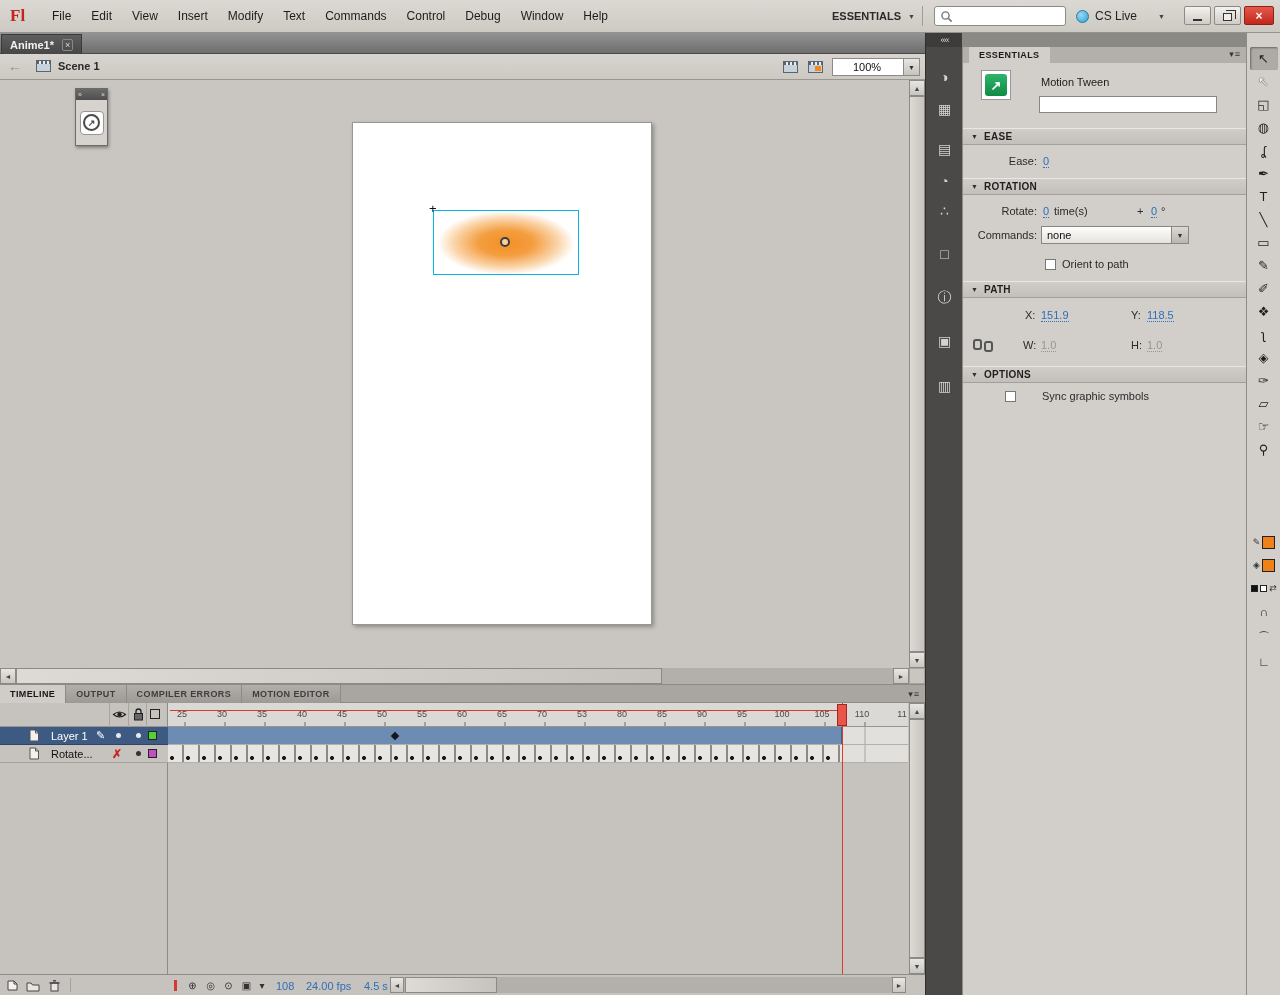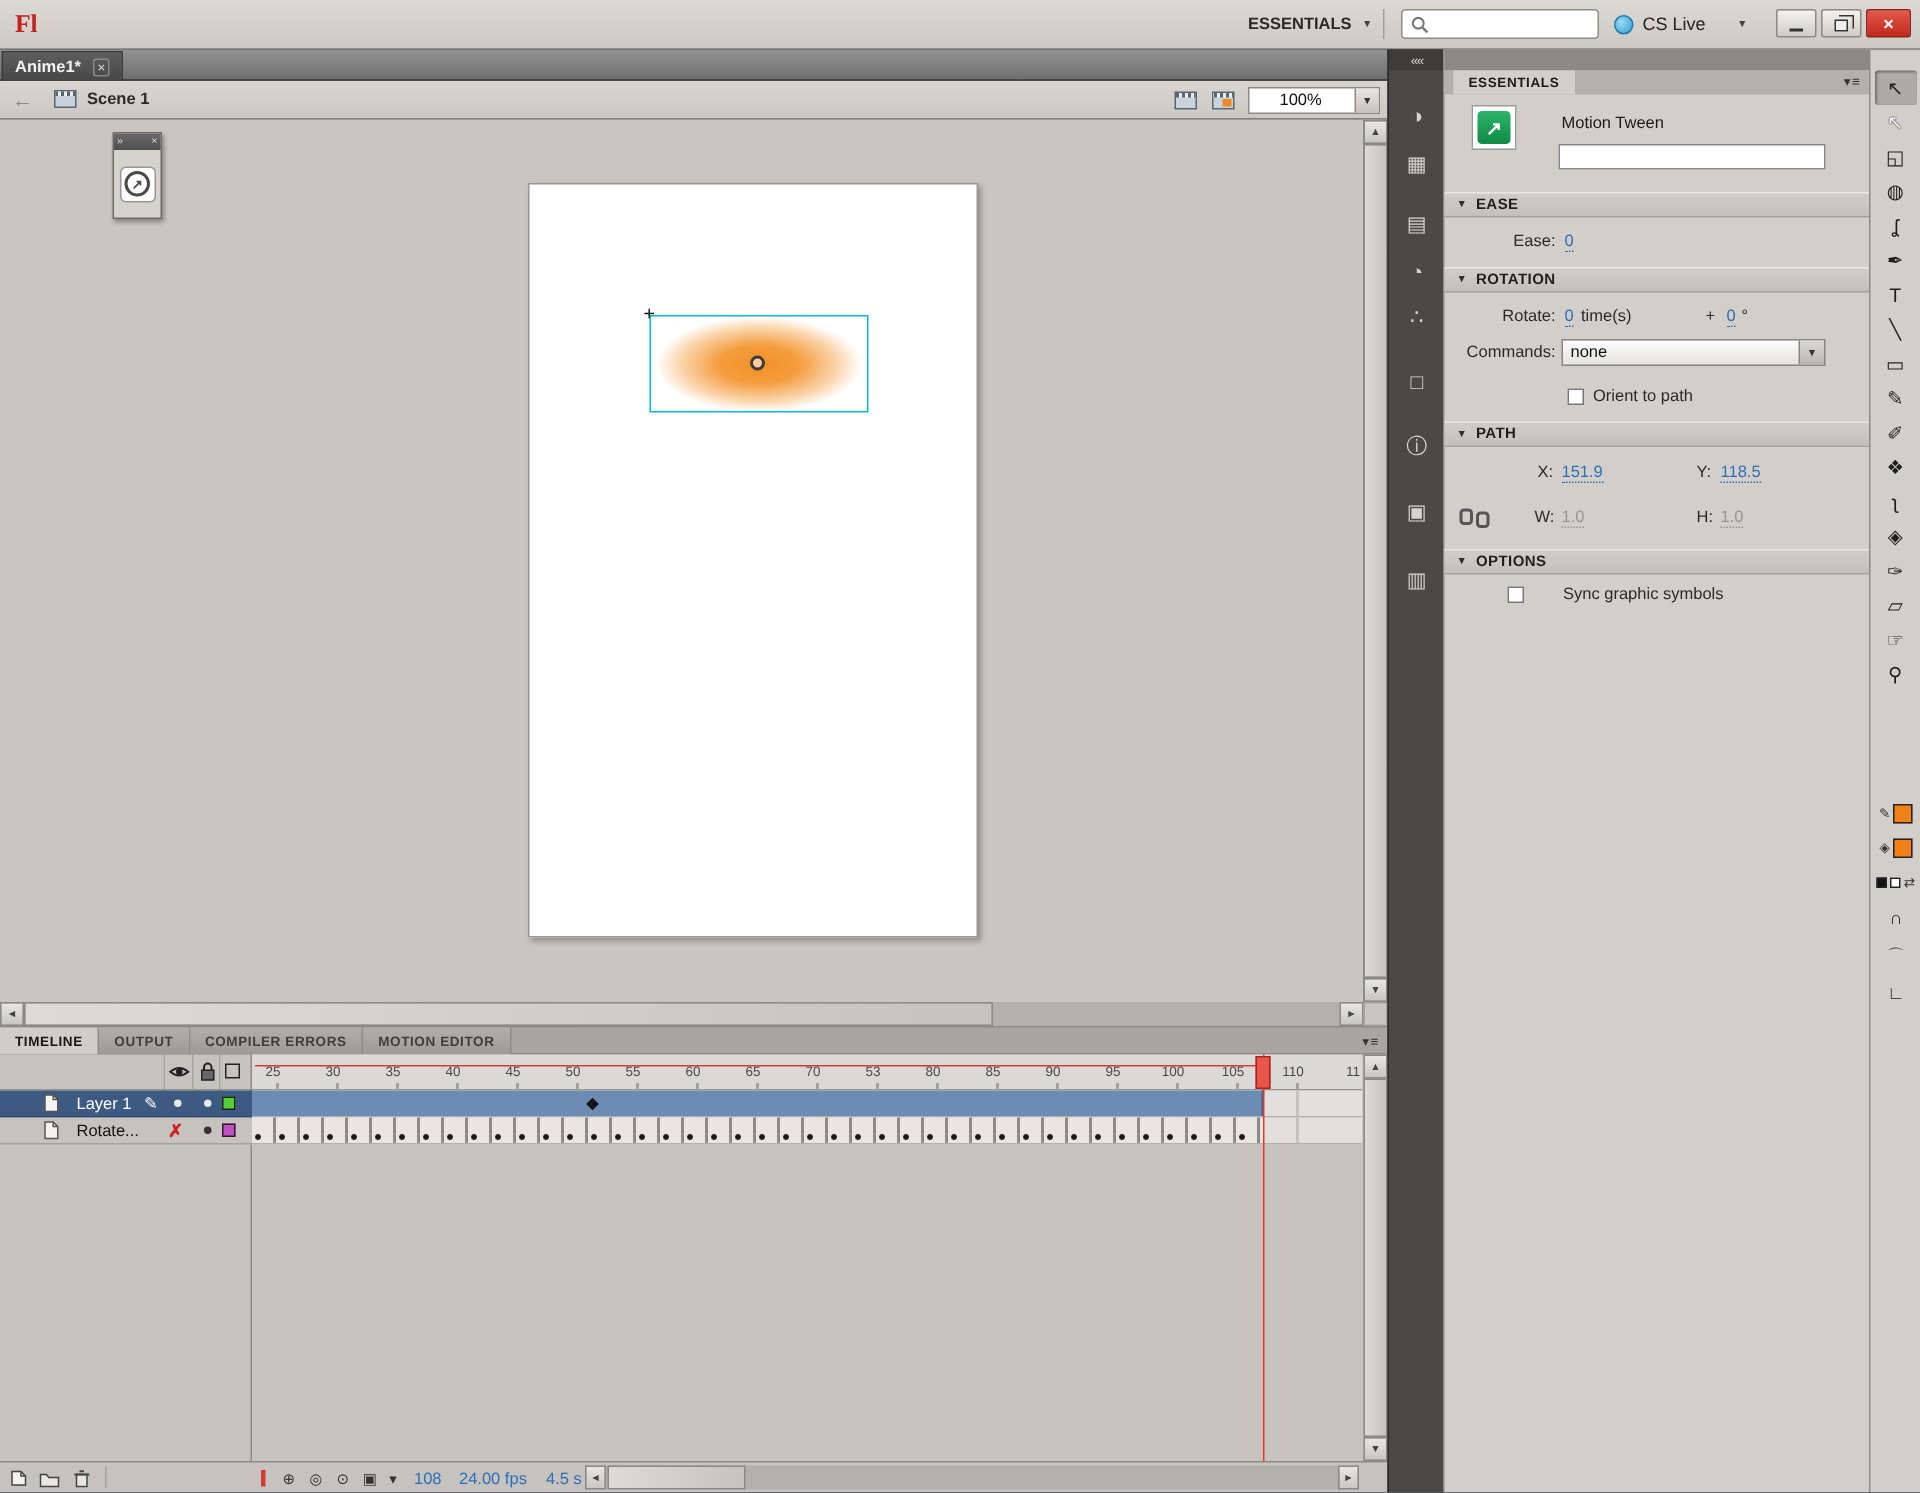--- a/index.html
+++ b/index.html
@@ -1,18 +1,18 @@
 <!DOCTYPE html>
 <html><head>
 <meta charset="utf-8">
 <style>
   *{margin:0;padding:0;box-sizing:border-box;}
   html,body{width:1280px;height:995px;overflow:hidden;}
   body{font-family:"Liberation Sans",sans-serif;background:#c9c7c3;}
-  .app{position:relative;width:1280px;height:995px;background:#0f172a;overflow:hidden;}
+  .app{position:relative;width:1280px;height:995px;background:#15803d;overflow:hidden;}
 
   
   #menubar{position:absolute;left:0;top:0;width:1280px;height:33px;background:linear-gradient(#dcd9d4,#cdcac4);border-bottom:1px solid #96938d;}
   #logo{position:absolute;left:10px;top:6px;font-family:"Liberation Serif",serif;font-weight:bold;font-size:17px;color:#c2251f;}
   #menu-items{position:absolute;left:42px;top:0;height:32px;display:flex;align-items:center;}
   .menu-item{padding:0 10px;font-size:12px;color:#1c1c1c;line-height:32px;}
   #workspace{position:absolute;left:832px;top:0;height:32px;display:flex;align-items:center;gap:7px;font-weight:bold;font-size:11px;color:#2a2a2a;}
   .dd-arrow{font-size:7px;color:#444;}
   #menubar-sep{position:absolute;left:922px;top:6px;width:1px;height:20px;background:#a09d98;}
   #searchbox{position:absolute;left:934px;top:6px;width:132px;height:20px;background:#fff;border:1px solid #8d8a85;border-radius:3px;}
@@ -121,21 +121,21 @@
   #tween-icon .g{width:22px;height:22px;background:linear-gradient(#2db56a,#108a45);border-radius:3px;color:#fff;display:flex;align-items:center;justify-content:center;font-size:13px;font-weight:bold;}
   #tween-label{position:absolute;left:78px;top:43px;color:#1a1a1a;}
   #tween-name-input{position:absolute;left:76px;top:63px;width:178px;height:17px;background:#fff;border:1px solid #8a8781;font-size:11px;padding:0 4px;font-family:"Liberation Sans",sans-serif;}
   .sect{position:absolute;left:0;width:284px;height:17px;background:linear-gradient(#d0cdc8,#c3c0bb);border-top:1px solid #e9e7e3;border-bottom:1px solid #a3a09b;display:flex;align-items:center;gap:6px;padding-left:8px;}
   .sect .tri{font-size:7px;color:#2f2f2f;}
   .sect .stitle{font-size:10px;font-weight:bold;color:#1f1f1f;letter-spacing:.3px;}
   .plabel{position:absolute;left:8px;width:66px;text-align:right;color:#2a2a2a;}
   .hot{color:#2e6fb7;border-bottom:1px dotted #2e6fb7;}
   .hot.dis{color:#98958f;border-bottom-color:#98958f;}
   .pabs{position:absolute;}
-  #direction-dd{position:absolute;left:78px;top:193px;width:176px;height:18px;background:linear-gradient(#fefefe,#e4e2de);border:1px solid #8a8781;display:flex;align-items:center;}
+  #direction-dd{position:absolute;left:78px;top:193px;width:148px;height:18px;background:linear-gradient(#fefefe,#e4e2de);border:1px solid #8a8781;display:flex;align-items:center;}
   #direction-dd .val{flex:1;padding-left:5px;color:#111;}
   #direction-dd .ddbtn{width:17px;height:100%;background:linear-gradient(#dcd9d4,#b9b6b1);border-left:1px solid #8a8781;display:flex;align-items:center;justify-content:center;font-size:7px;color:#333;}
   .cb{position:absolute;width:11px;height:11px;background:#fff;border:1px solid #777;}
   .linkicon{position:absolute;left:10px;top:306px;width:22px;height:13px;}
   .linkicon i{position:absolute;width:9px;height:11px;border:2px solid #555;border-radius:3px;}
   .linkicon i:nth-child(1){left:0;top:0;}
   .linkicon i:nth-child(2){left:11px;top:2px;}
 
   
   #tools{position:absolute;left:1246px;top:33px;width:34px;height:962px;background:#d2cfcb;border-left:1px solid #8e8b86;}
@@ -152,20 +152,33 @@
   .bw-box.w{background:#fff;}
   .opt-tool{width:26px;height:20px;display:flex;align-items:center;justify-content:center;font-size:12px;color:#222;}
 </style>
 </head>
 <body>
 
 <div class="app">
 
   <div id="menubar">
     <span id="logo">Fl</span>
+    <div id="menu-items">
+        <span class="menu-item">File</span>
+        <span class="menu-item">Edit</span>
+        <span class="menu-item">View</span>
+        <span class="menu-item">Insert</span>
+        <span class="menu-item">Modify</span>
+        <span class="menu-item">Text</span>
+        <span class="menu-item">Commands</span>
+        <span class="menu-item">Control</span>
+        <span class="menu-item">Debug</span>
+        <span class="menu-item">Window</span>
+        <span class="menu-item">Help</span>
+      </div>
     <div id="workspace">
       <span>ESSENTIALS</span>
       <span class="dd-arrow">▼</span>
     </div>
     <div id="menubar-sep"></div>
     <div id="searchbox">
       <svg width="13" height="13" viewBox="0 0 13 13">
           <circle cx="5.5" cy="5.5" r="3.6" fill="none" stroke="#777" stroke-width="1.4"></circle>
           <line x1="8.4" y1="8.4" x2="11.6" y2="11.6" stroke="#777" stroke-width="1.6"></line>
         </svg>

